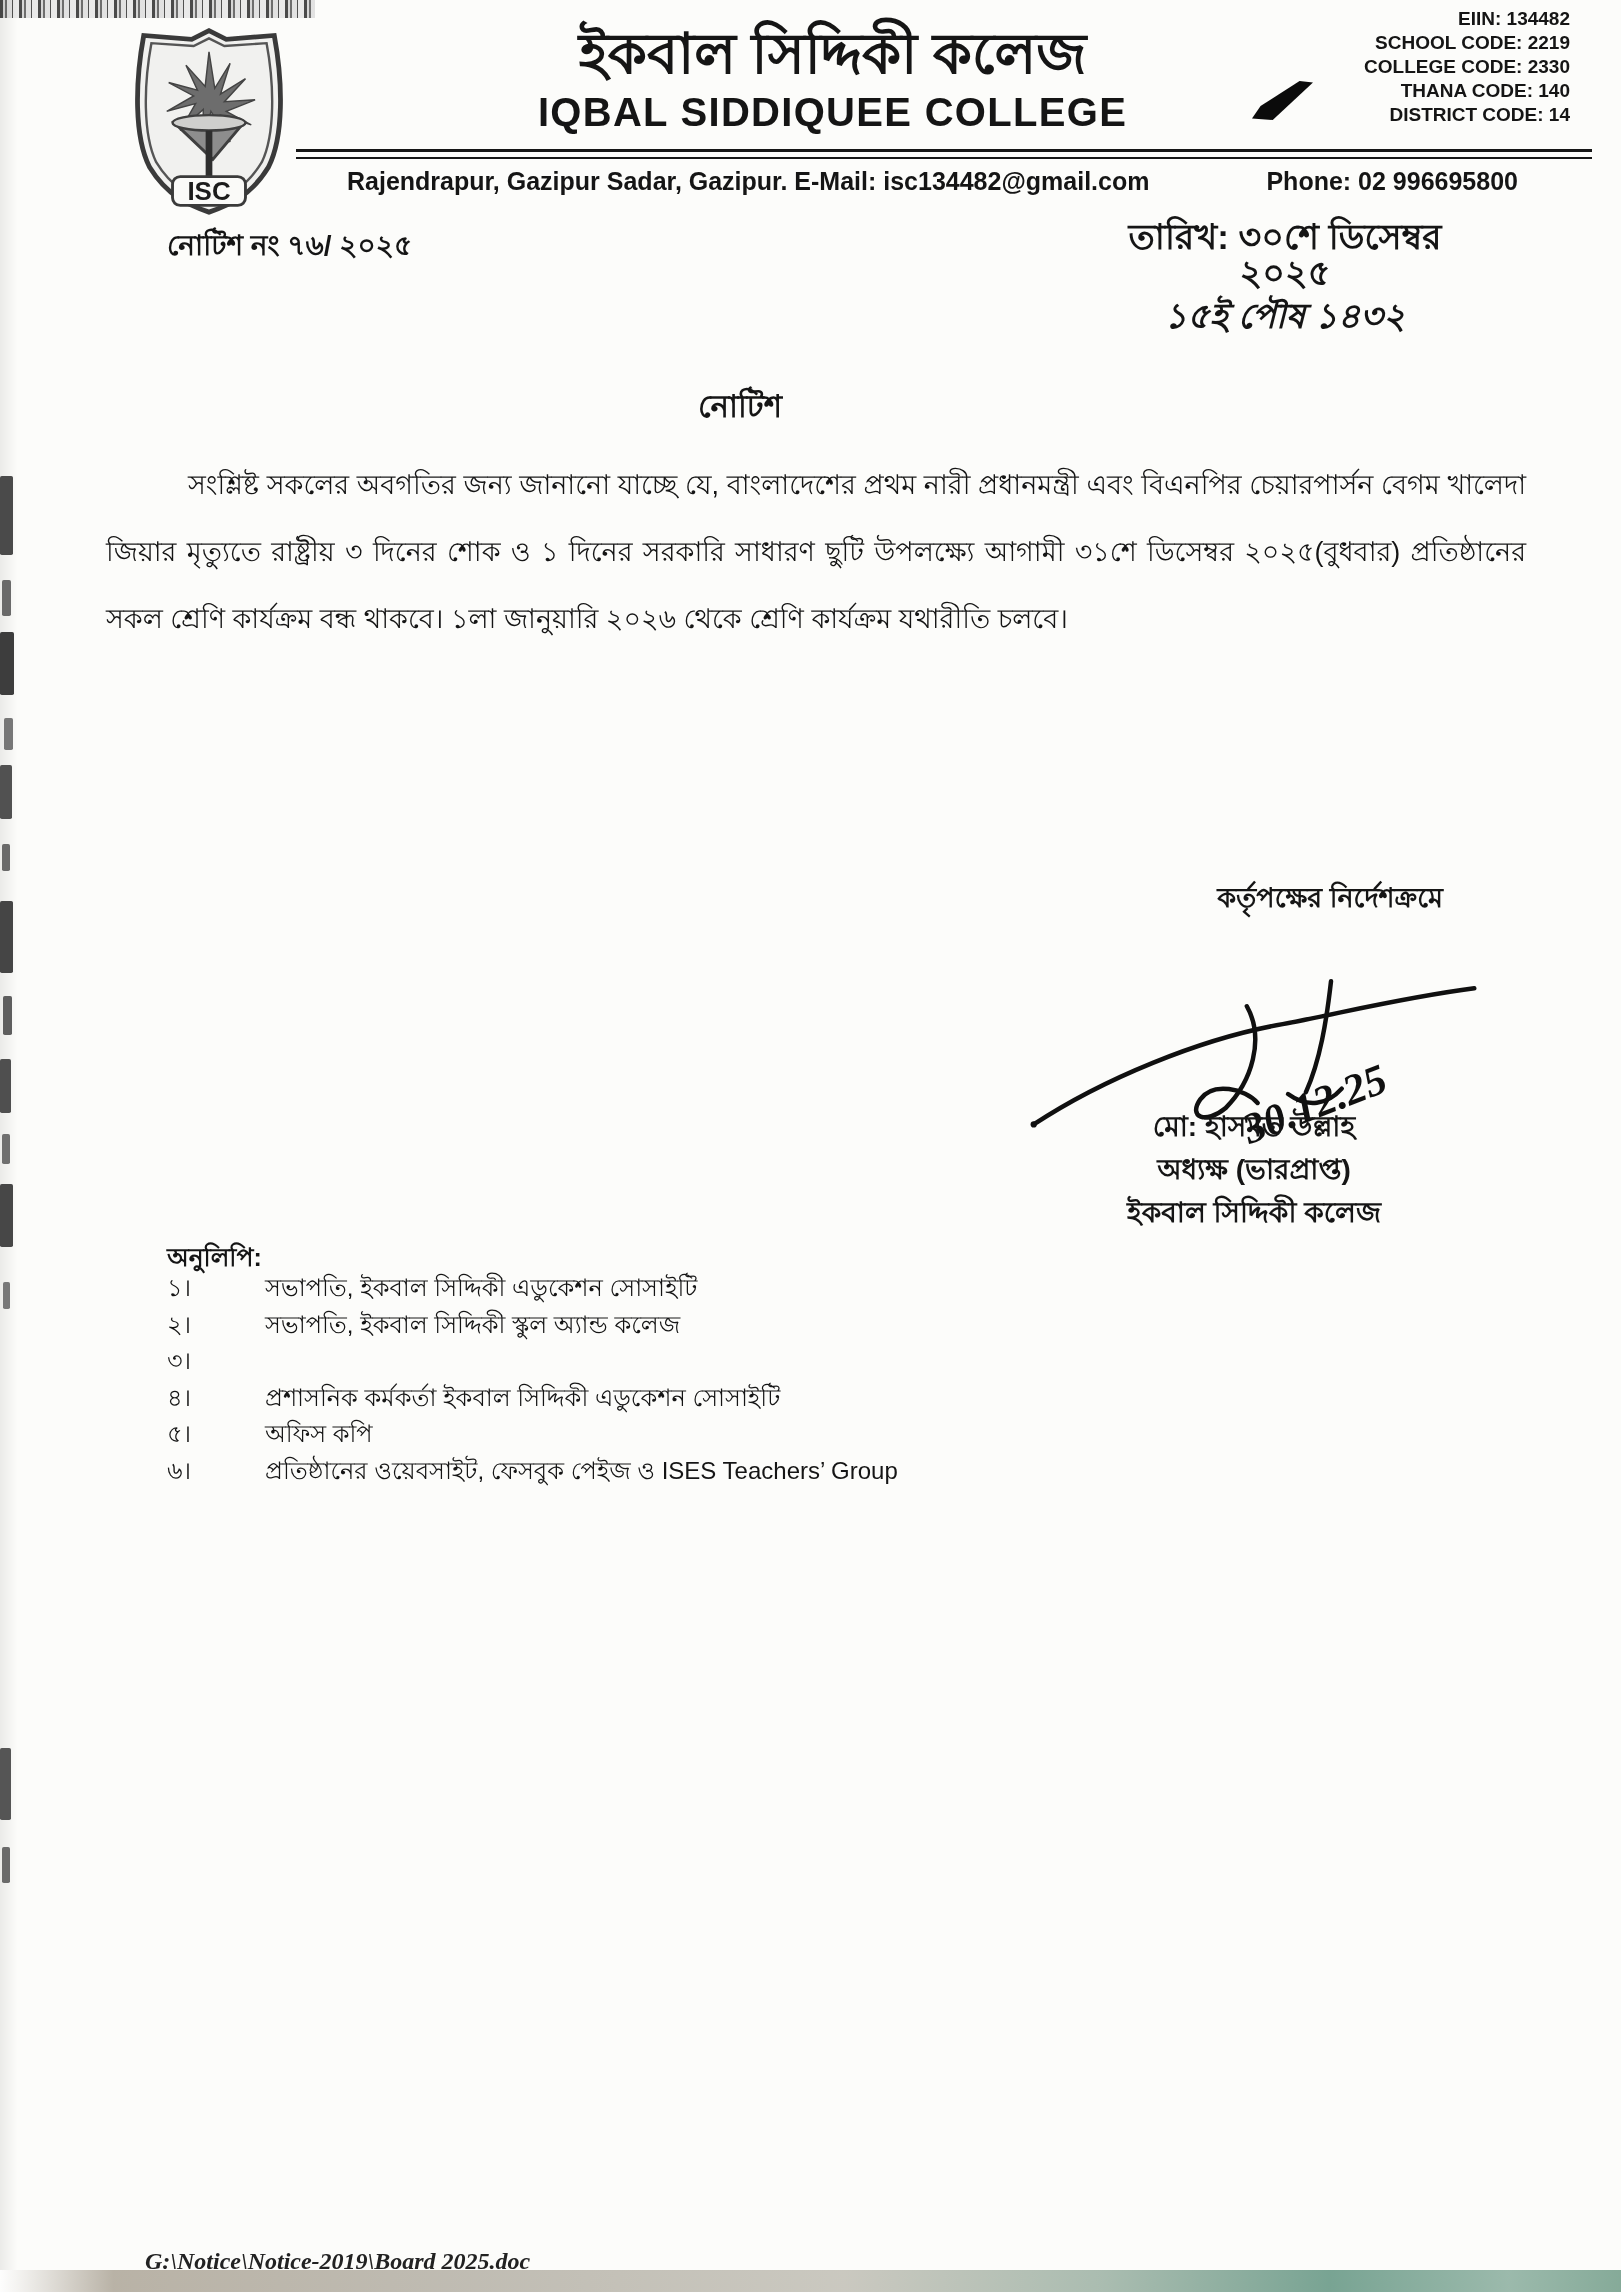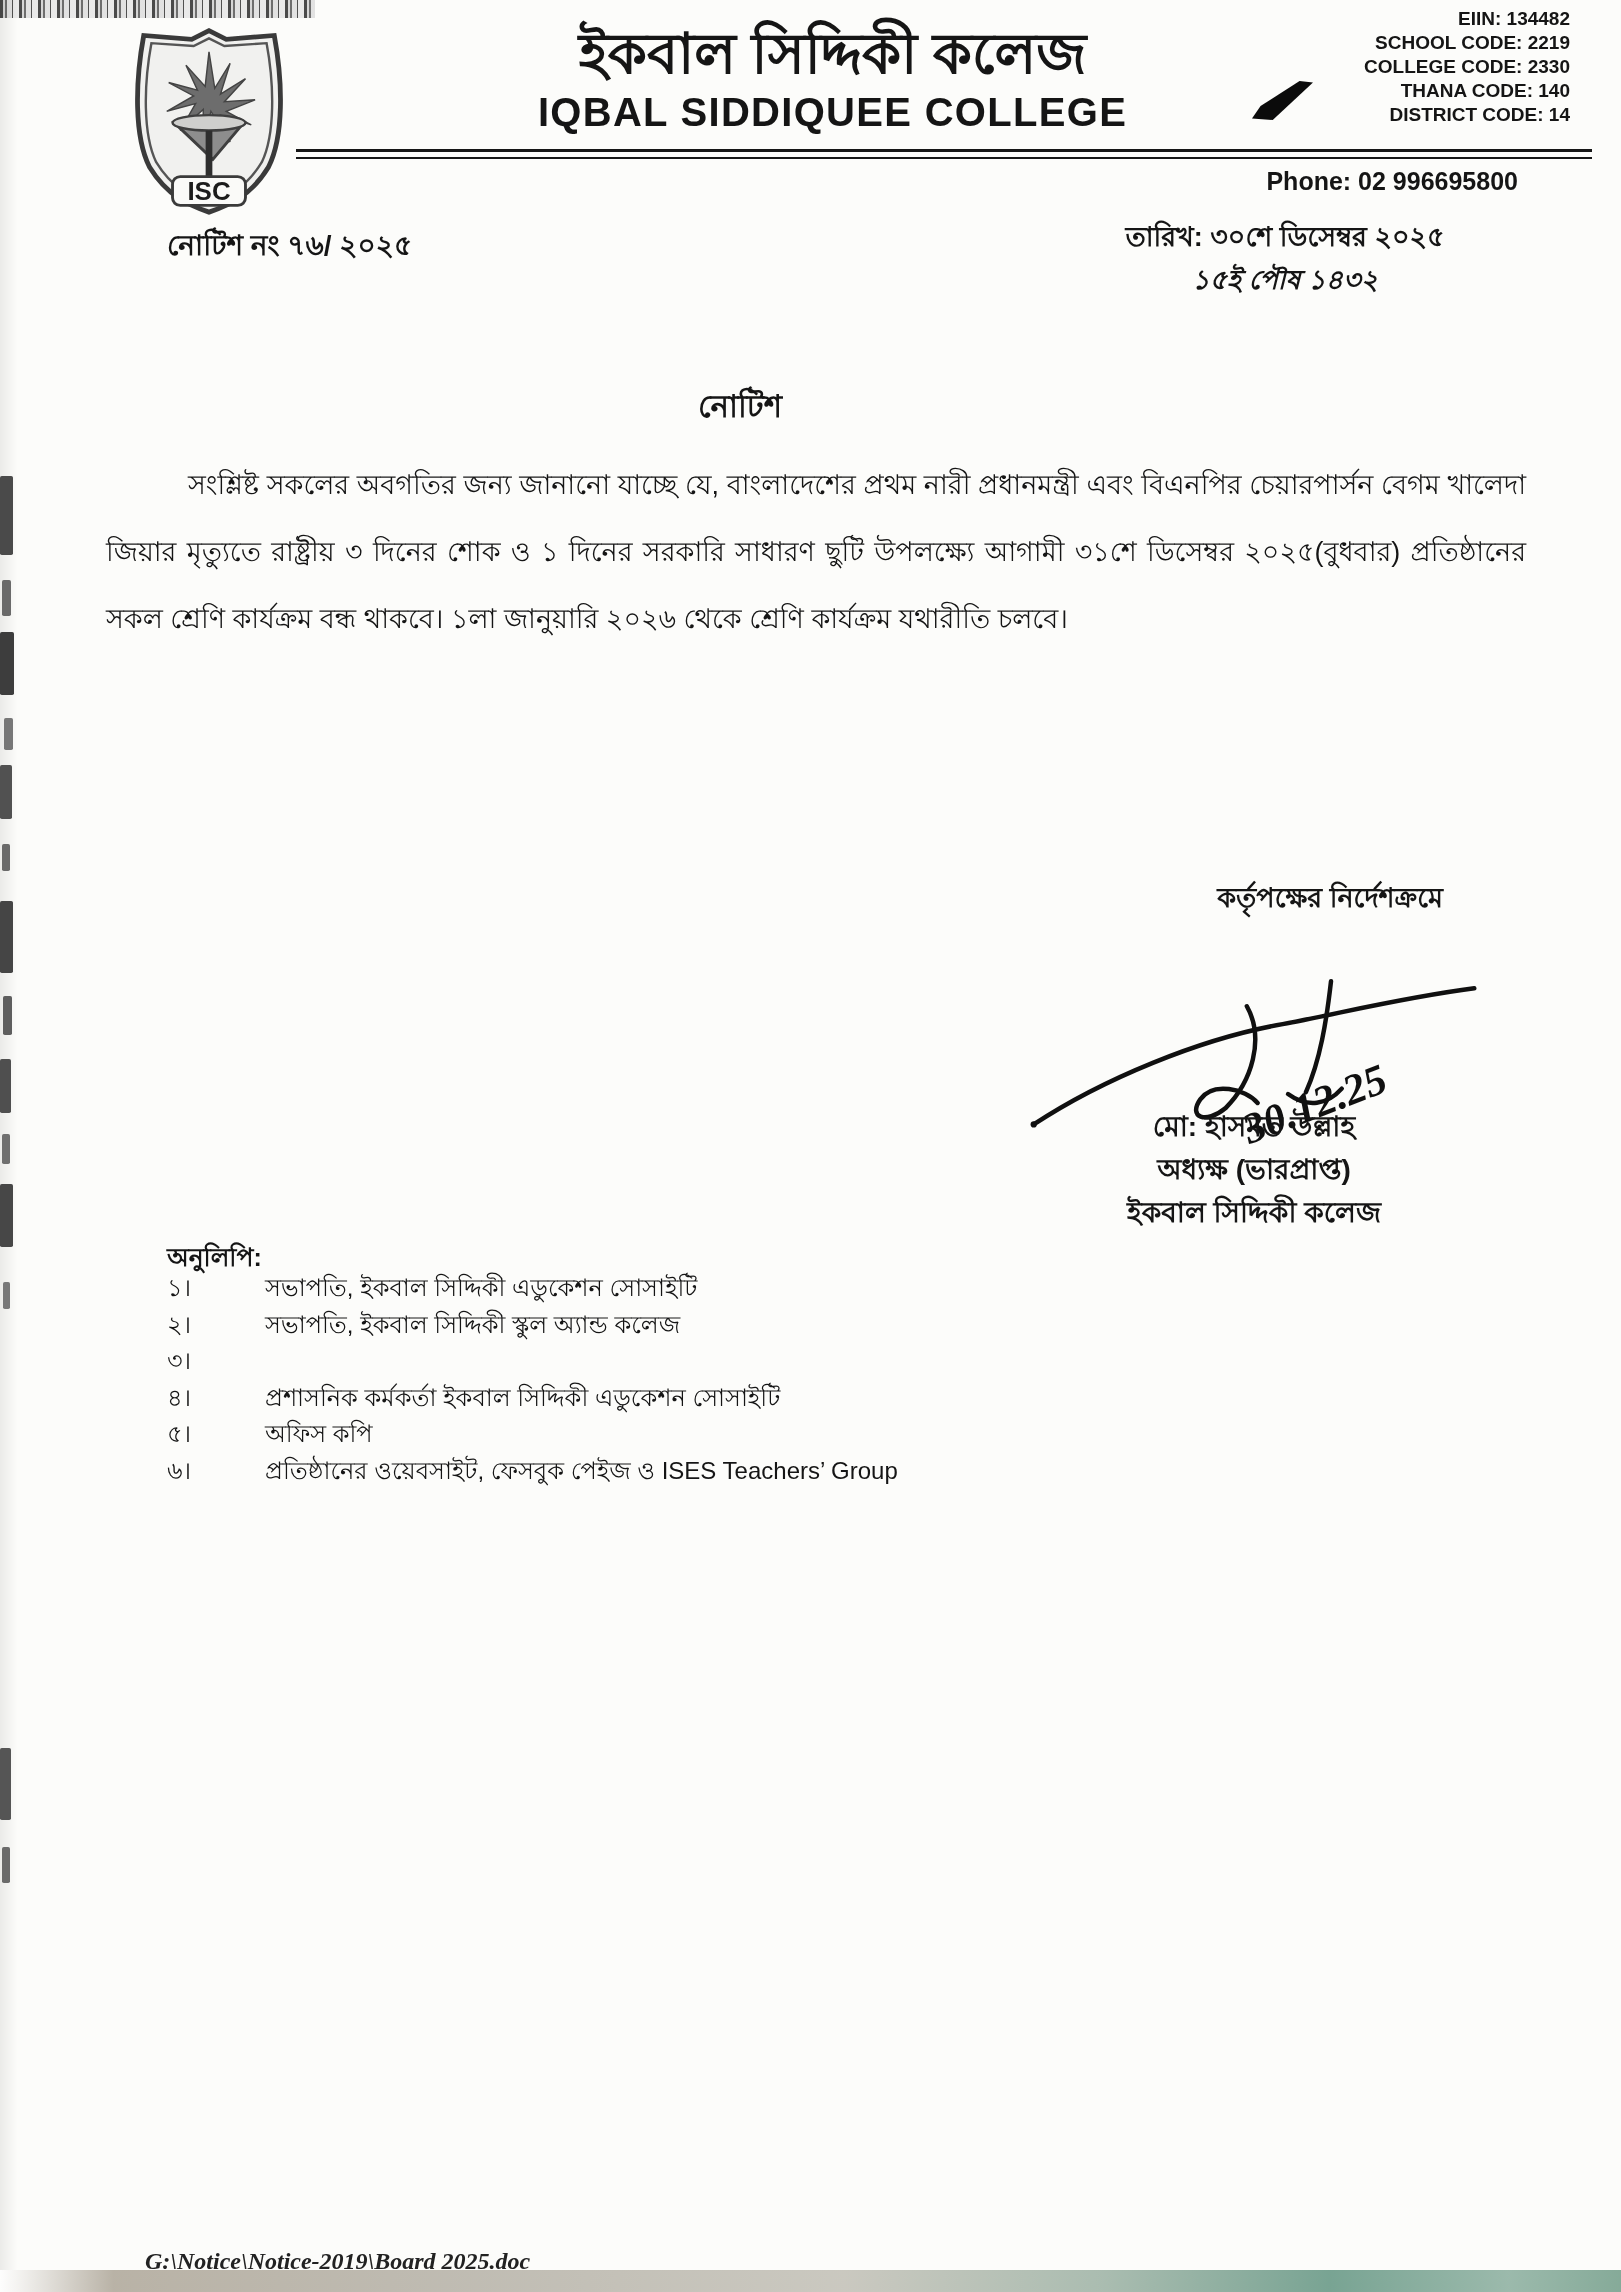--- a/index.html
+++ b/index.html
@@ -54,21 +54,21 @@
   .address{
     position:absolute;left:347px;top:167px;
     font-size:25px;font-weight:bold;
   }
   .phone{
     position:absolute;right:104px;top:167px;
     font-size:25px;font-weight:bold;
   }
   
   .notice-no{position:absolute;left:167px;top:224px;font-size:28px;font-weight:bold;}
-  .date-block{position:absolute;left:1097px;top:219px;width:376px;text-align:center;font-size:27px;font-weight:bold;line-height:36px;}
+  .date-block{position:absolute;left:1097px;top:219px;width:376px;text-align:center;font-size:35px;font-weight:bold;line-height:36px;}
   .date-line2{margin-top:7.2px;font-style:italic;}
   
   .notice-title{position:absolute;left:0;top:382px;width:1480px;text-align:center;font-size:31px;font-weight:bold;}
   .notice-body{
     position:absolute;left:106px;top:452px;width:1420px;
     font-size:27px;line-height:67px;text-align:justify;text-indent:82px;
   }
   
   .directive{position:absolute;right:179px;top:877px;font-size:27px;font-weight:bold;}
   .signature-svg{position:absolute;left:1021px;top:974px;width:466px;height:197px;}
@@ -131,20 +131,21 @@
 
   <div class="codes">
     <div>EIIN: 134482</div>
     <div>SCHOOL CODE: 2219</div>
     <div>COLLEGE CODE: 2330</div>
     <div>THANA CODE: 140</div>
     <div>DISTRICT CODE: 14</div>
   </div>
 
   <div class="header-rule"></div>
+  <div class="address">Rajendrapur, Gazipur Sadar, Gazipur.  E-Mail: isc134482@gmail.com</div>
   <div class="phone">Phone: 02 996695800</div>
 
   <div class="notice-no">নোটিশ নং ৭৬/ ২০২৫</div>
   <div class="date-block">
     <div>তারিখ: ৩০শে ডিসেম্বর ২০২৫</div>
     <div class="date-line2">১৫ই পৌষ ১৪৩২</div>
   </div>
 
   <div class="notice-title">নোটিশ</div>
   <div class="notice-body">সংশ্লিষ্ট সকলের অবগতির জন্য জানানো যাচ্ছে যে, বাংলাদেশের প্রথম নারী প্রধানমন্ত্রী এবং বিএনপির চেয়ারপার্সন বেগম খালেদা জিয়ার মৃত্যুতে রাষ্ট্রীয় ৩ দিনের শোক ও ১ দিনের সরকারি সাধারণ ছুটি উপলক্ষ্যে আগামী ৩১শে ডিসেম্বর ২০২৫(বুধবার) প্রতিষ্ঠানের সকল শ্রেণি কার্যক্রম বন্ধ থাকবে। ১লা জানুয়ারি ২০২৬ থেকে শ্রেণি কার্যক্রম যথারীতি চলবে।</div>

